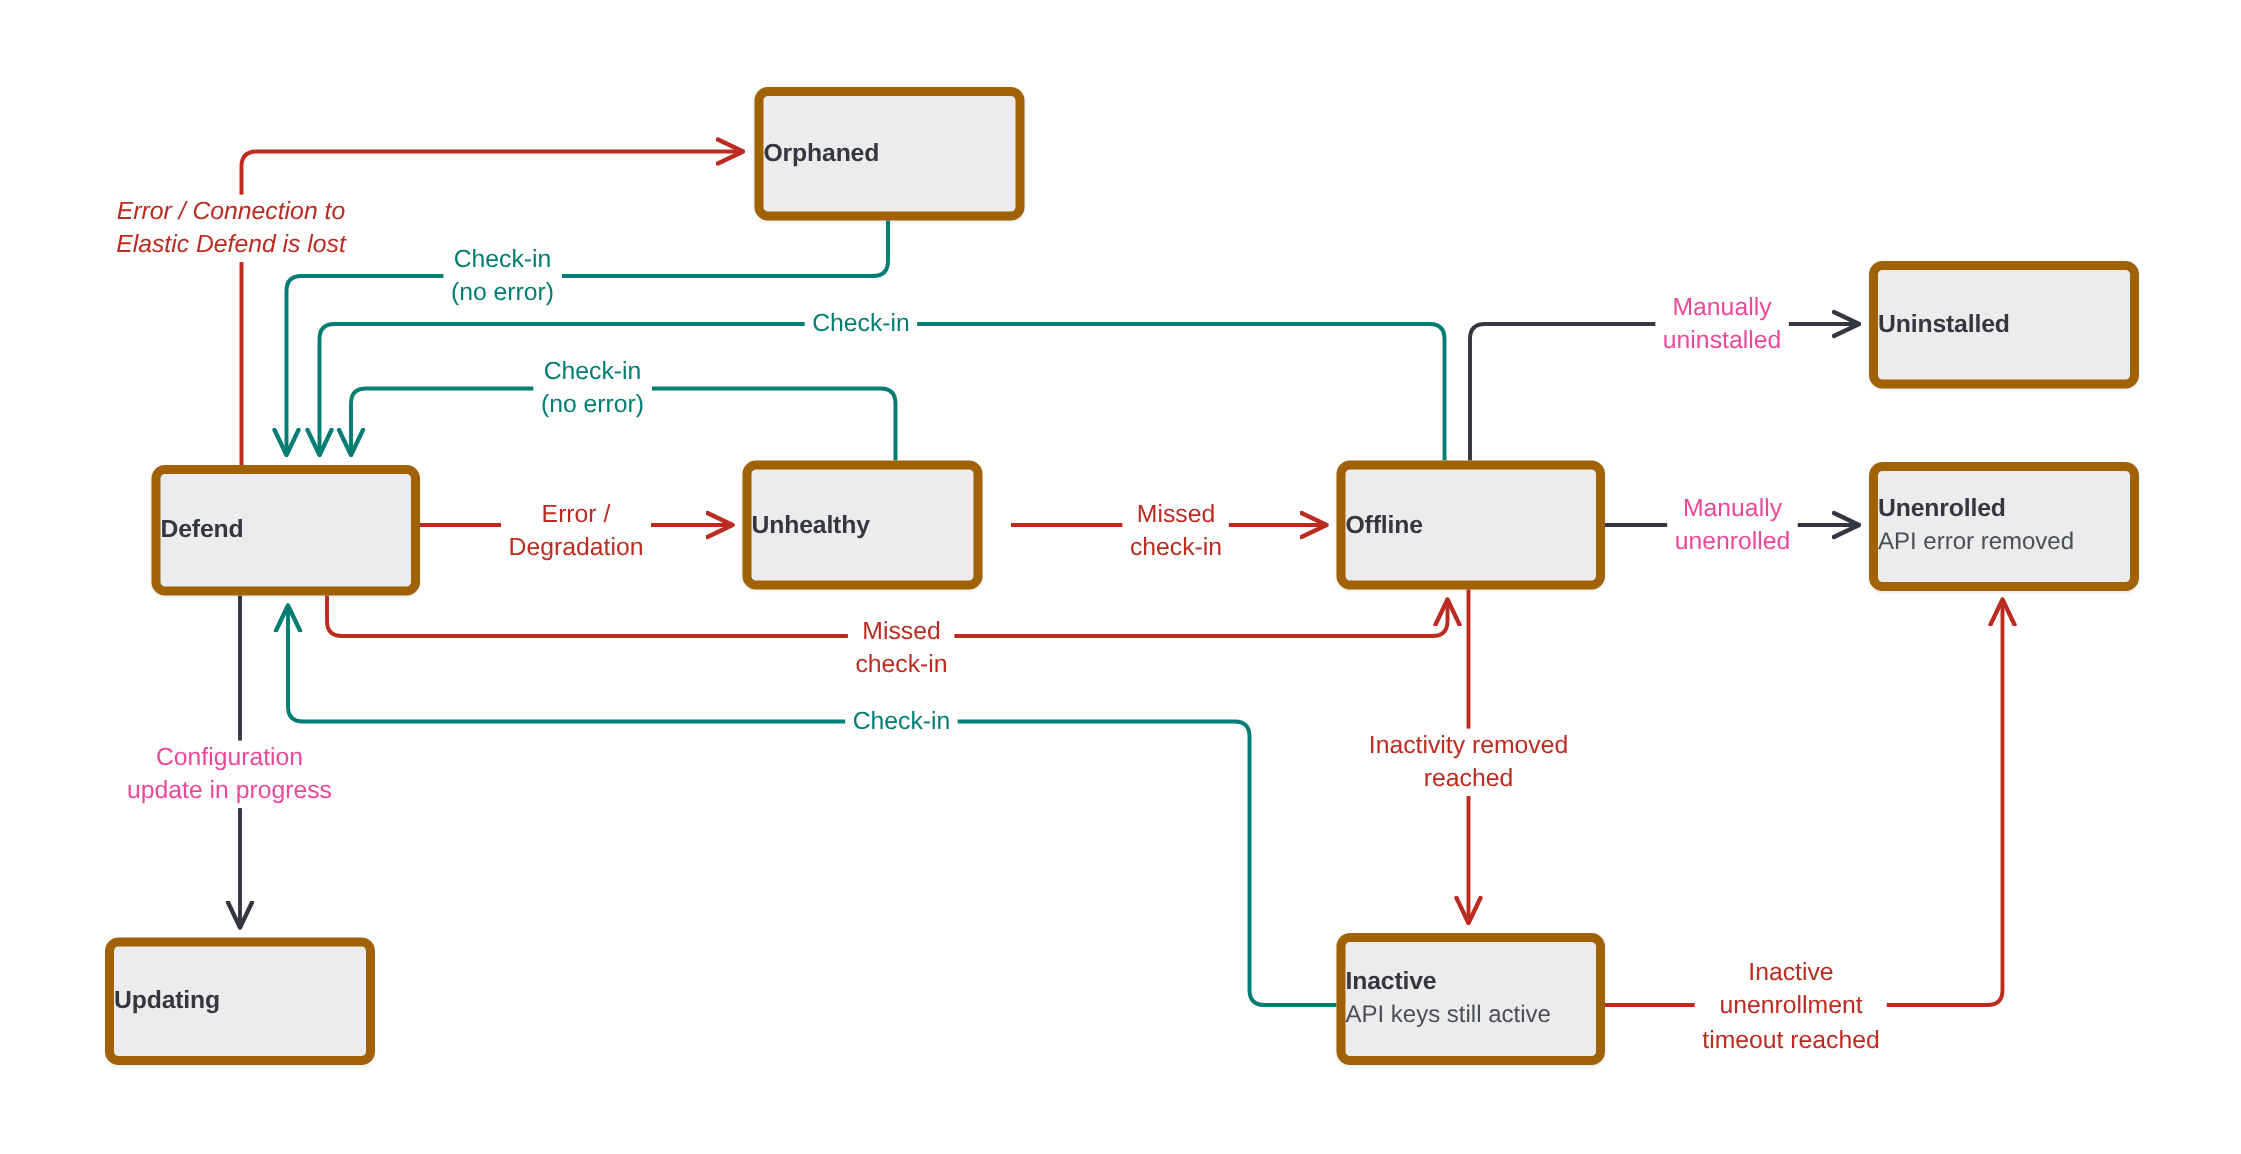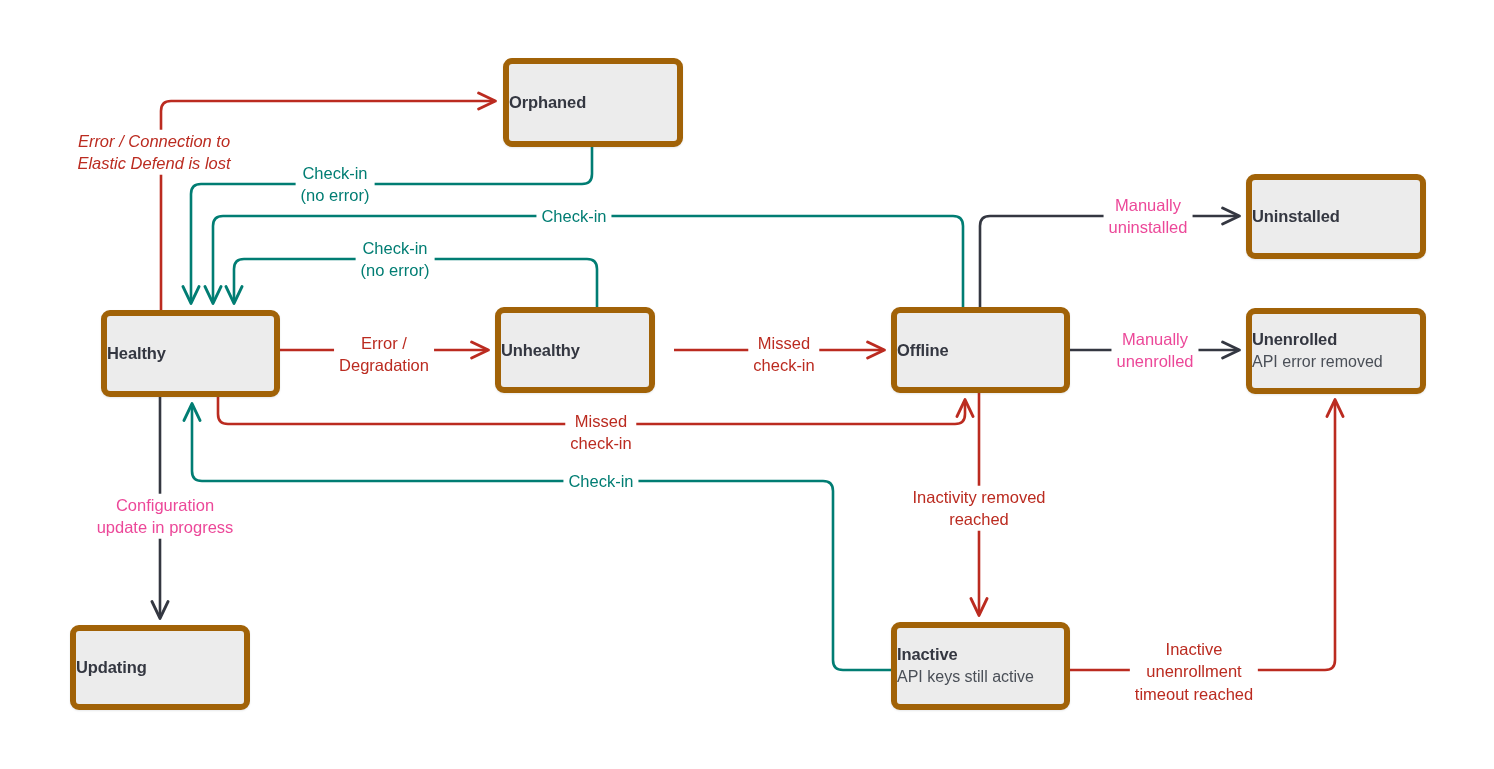--- a/index.html
+++ b/index.html
@@ -115,21 +115,21 @@
       <path stroke="#343741" marker-end="url(#ah-dark)" d="M 160 397 L 160 618"></path>
 
     </g>
   </svg>
 
   <div class="node" style="left:503px; top:58px; width:180px; height:89px;">
     <div class="node-title">Orphaned</div>
   </div>
 
   <div class="node" style="left:101px; top:310px; width:179px; height:87px;">
-    <div class="node-title">Healthy</div>
+    <div class="node-title">Defend</div>
   </div>
 
   <div class="node" style="left:495px; top:307px; width:160px; height:86px;">
     <div class="node-title">Unhealthy</div>
   </div>
 
   <div class="node" style="left:891px; top:307px; width:179px; height:86px;">
     <div class="node-title">Offline</div>
   </div>
 
@@ -179,16 +179,16 @@
   <div class="edge-label lbl-dark" style="left:1155px; top:350px;">Manually
 unenrolled</div>
 
   <div class="edge-label lbl-red" style="left:979px; top:508px;">Inactivity removed
 reached</div>
 
   <div class="edge-label lbl-red" style="left:1194px; top:671px;">Inactive
 unenrollment
 timeout reached</div>
 
-  <div class="edge-label lbl-dark" style="left:153px; top:516px;margin-left:12px;">Configuration
+  <div class="edge-label lbl-dark" style="left:153px; top:516px;">Configuration
 update in progress</div>
 
 </div>
 
 </body></html>

